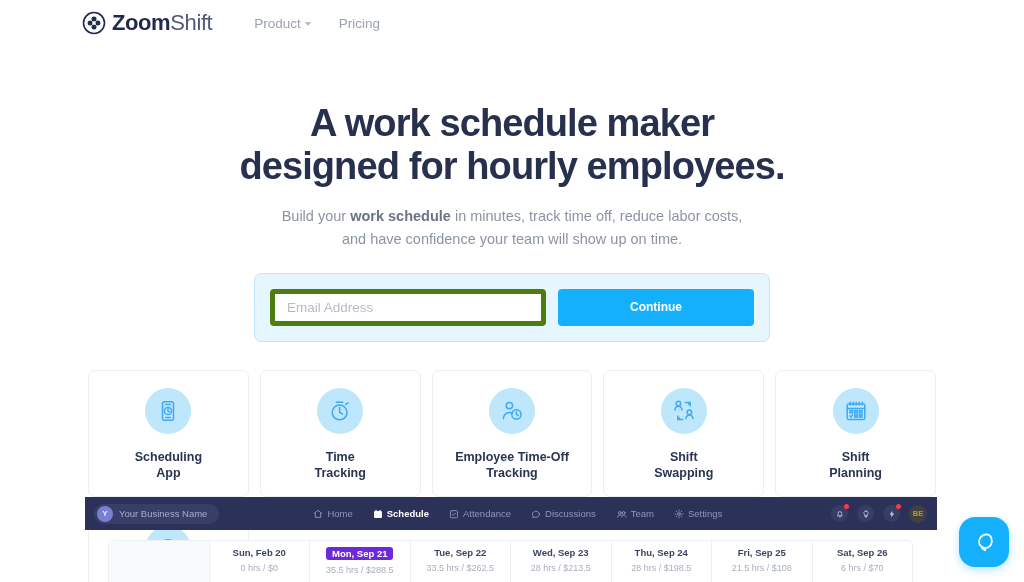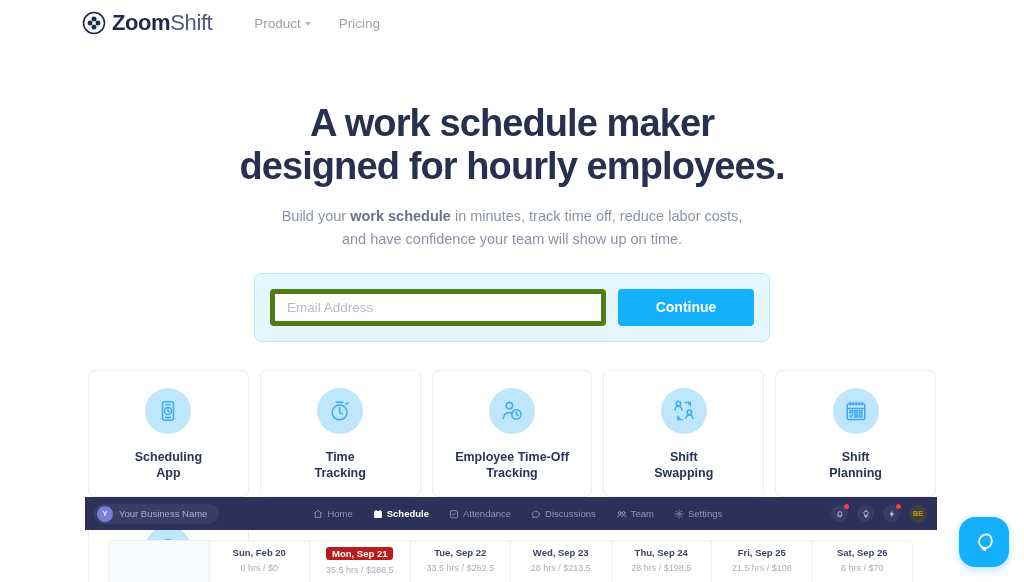--- a/index.html
+++ b/index.html
@@ -109,27 +109,27 @@
     border-radius: 4px;
     background: #ffffff;
     padding: 0 12px;
     font-size: 13.5px;
     color: #27304d;
     font-family: "Liberation Sans", sans-serif;
     outline: none;
   }
   .email-input::placeholder { color: #b6bcc7; }
   .btn-continue {
-    width: 136px;
+    width: 196px;
     height: 37px;
     background: #15b0fb;
     border: none;
     border-radius: 4px;
     color: #ffffff;
-    font-size: 14px;
+    font-size: 12px;
     font-weight: 700;
     cursor: pointer;
     font-family: "Liberation Sans", sans-serif;
   }
 
   
   .features {
     margin: 28px auto 0;
     width: 848px;
     display: grid;
@@ -260,21 +260,21 @@
   }
   .sched-cell.first { border-left: none; background: #f9fafc; }
   .sched-date {
     font-size: 9.5px;
     font-weight: 700;
     color: #3b4463;
     white-space: nowrap;
     line-height: 1.2;
   }
   .sched-cell.today .sched-date {
-    background: #b91c1c;
+    background: #6d28d9;
     color: #ffffff;
     border-radius: 3px;
     padding: 1px 6px;
   }
   .sched-sum {
     margin-top: 5px;
     font-size: 9px;
     color: #a8afbe;
     white-space: nowrap;
   }

